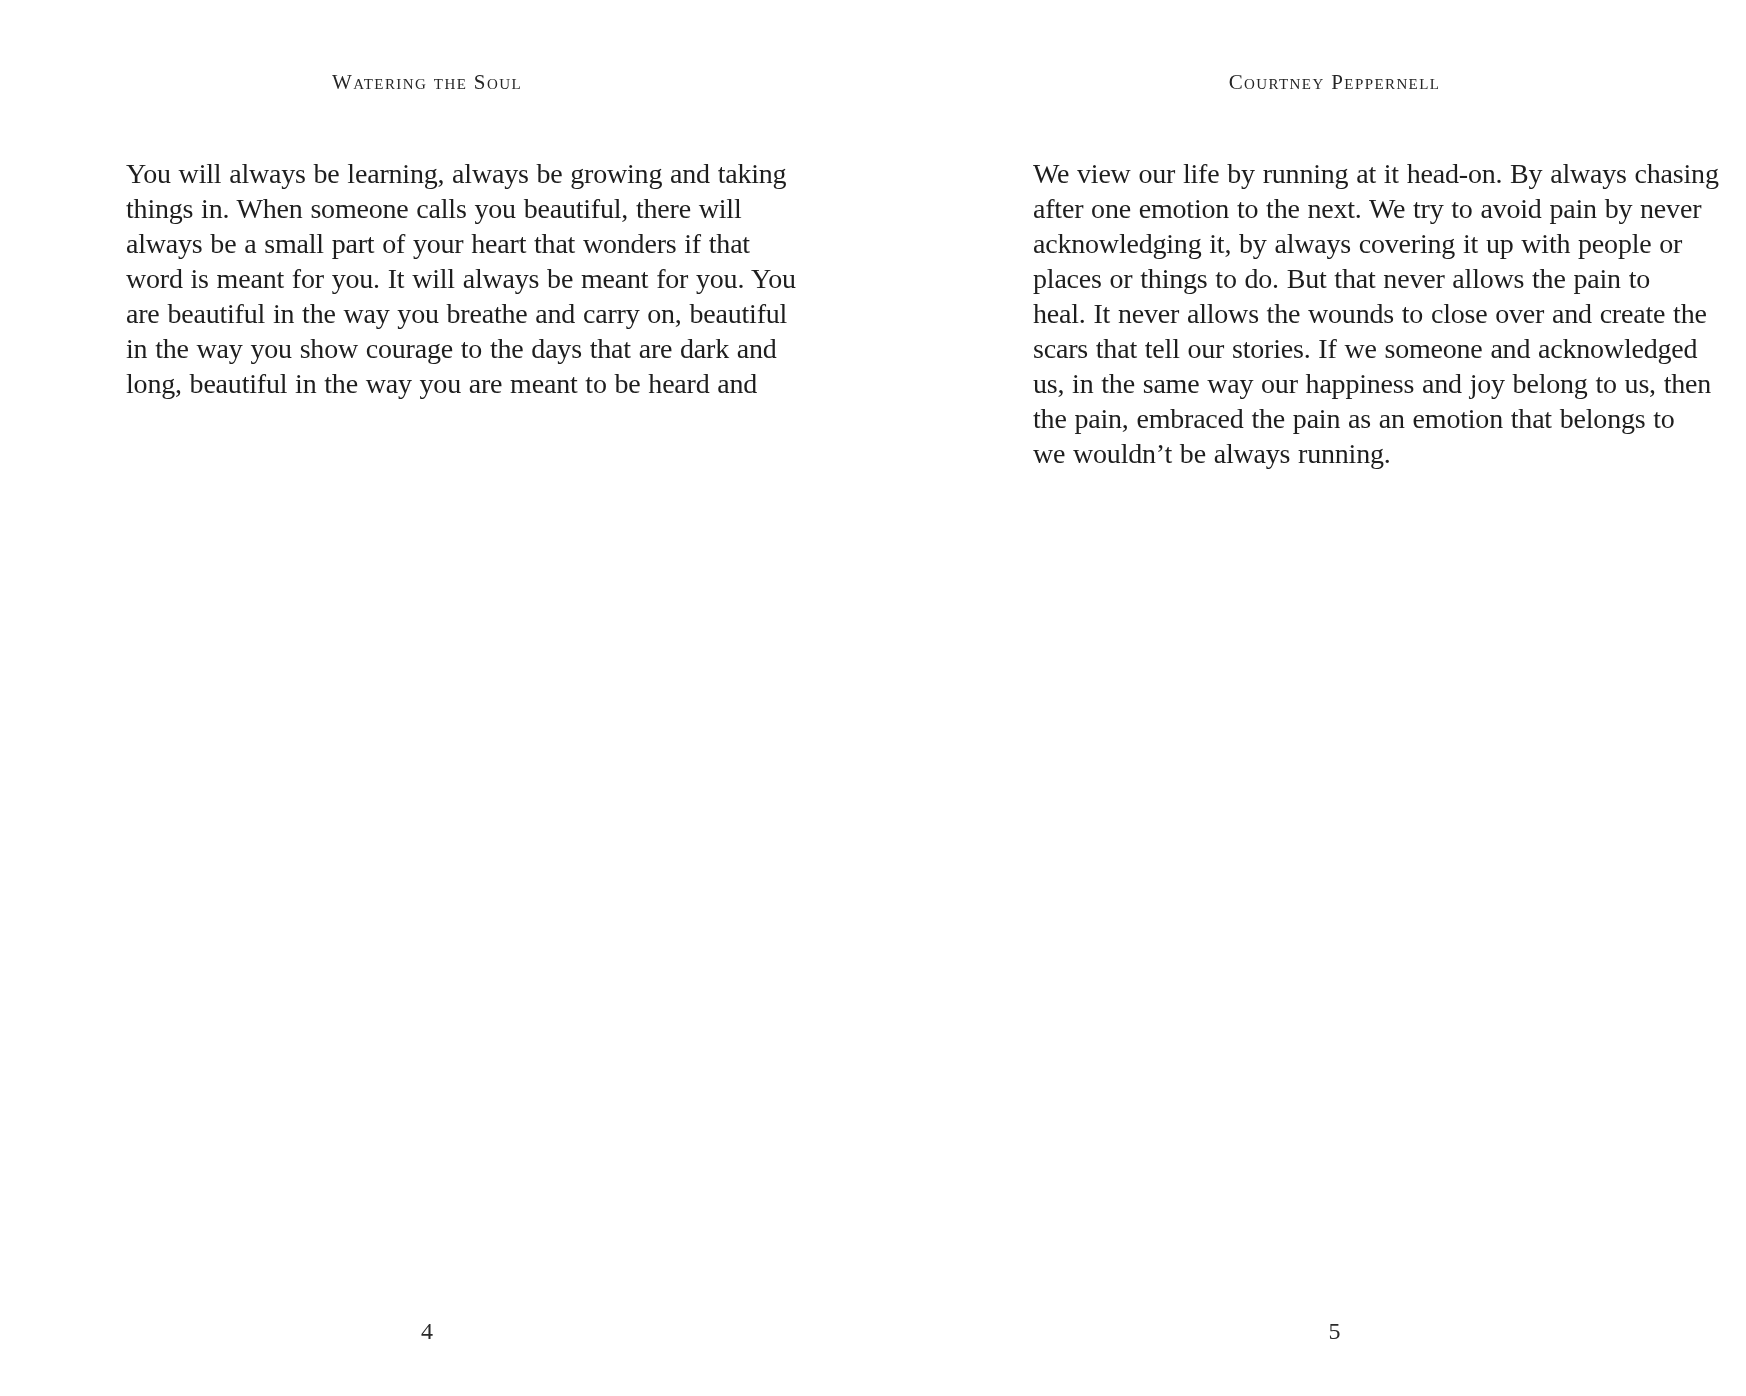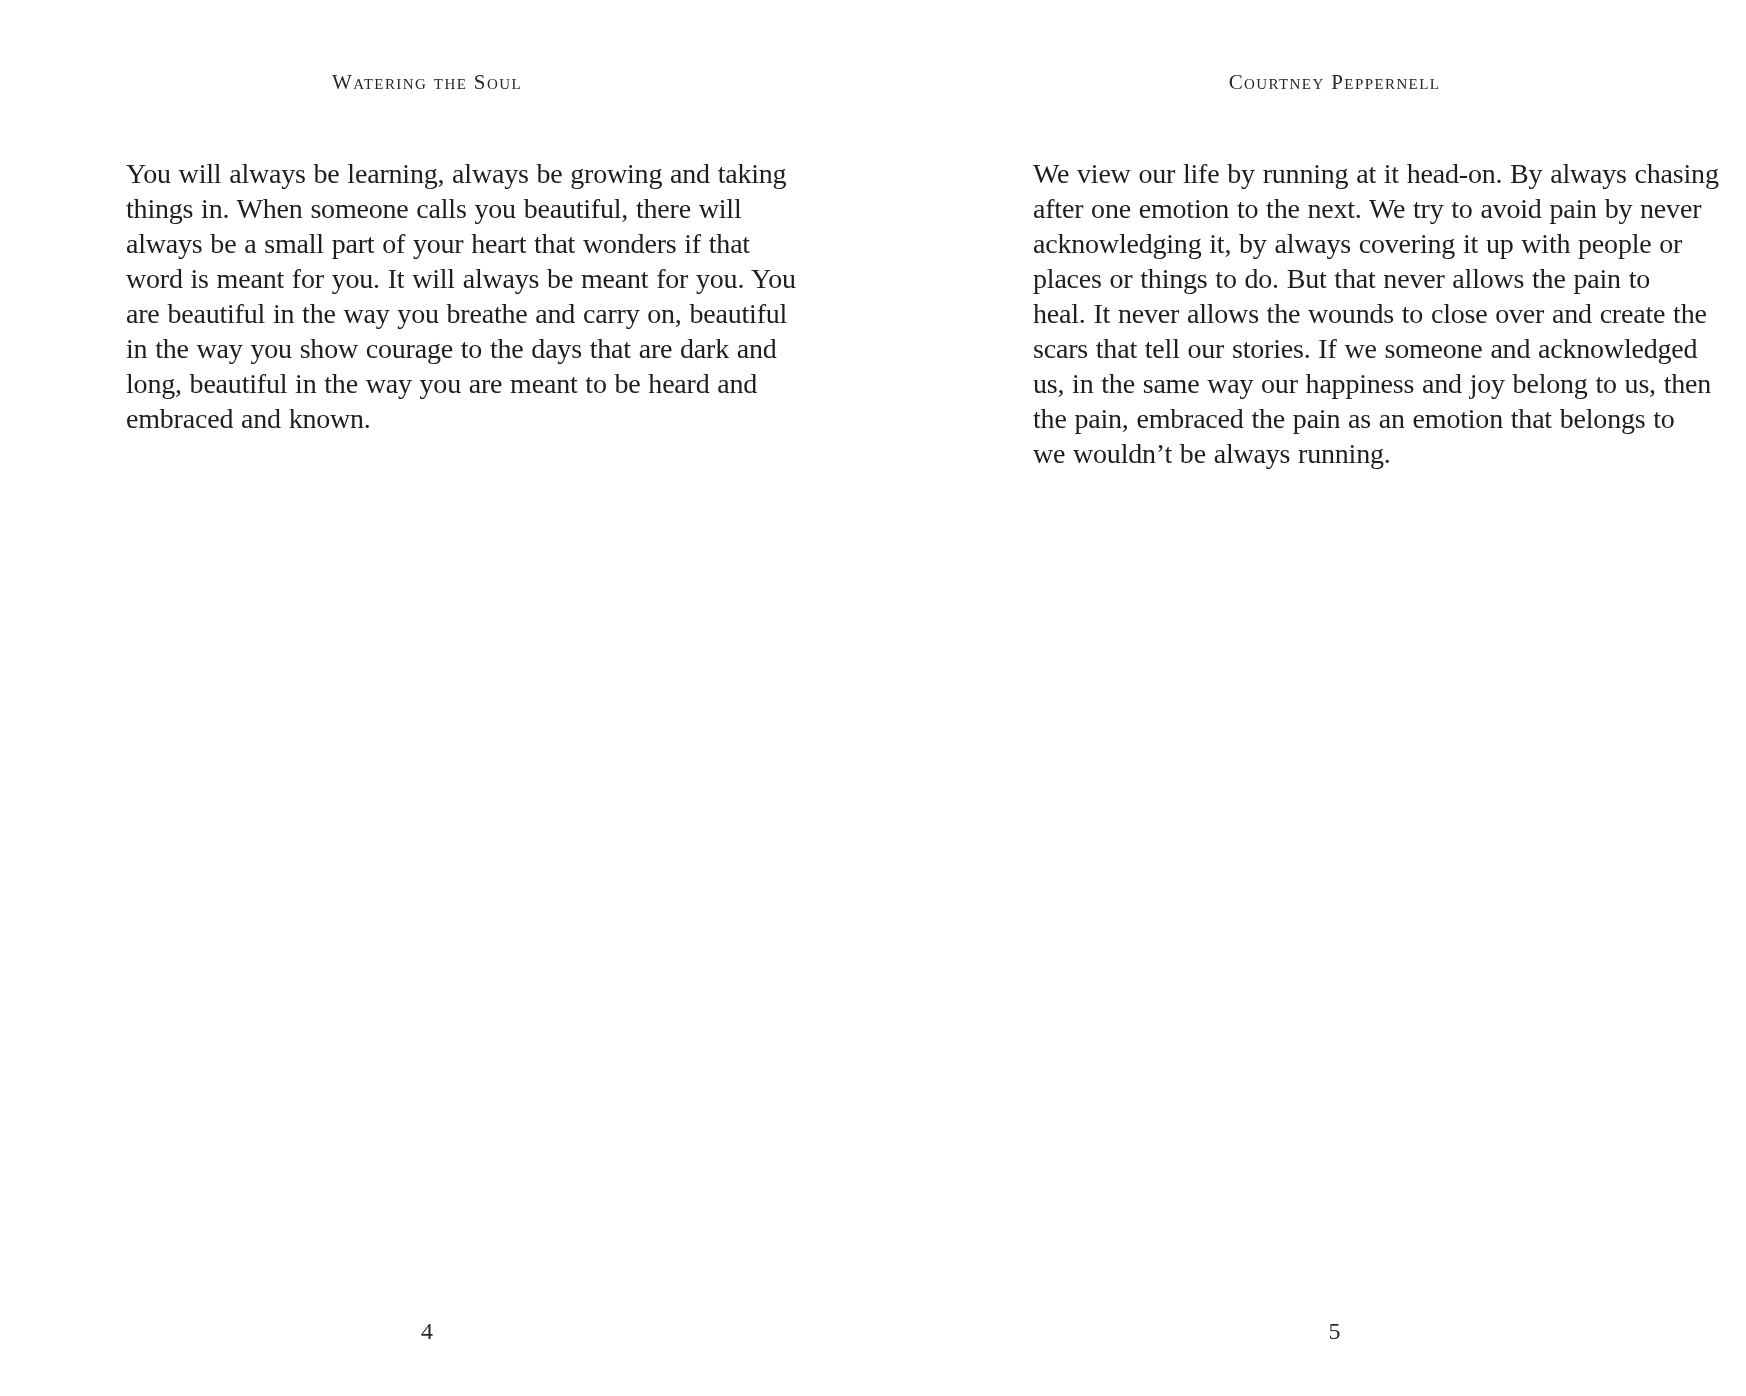--- a/index.html
+++ b/index.html
@@ -73,21 +73,20 @@
   <section class="page left">
     <div class="running-head">Watering the Soul</div>
     <div class="body-text">
         <div class="line">You will always be learning, always be growing and taking</div>
         <div class="line">things in. When someone calls you beautiful, there will</div>
         <div class="line">always be a small part of your heart that wonders if that</div>
         <div class="line">word is meant for you. It will always be meant for you. You</div>
         <div class="line">are beautiful in the way you breathe and carry on, beautiful</div>
         <div class="line">in the way you show courage to the days that are dark and</div>
         <div class="line">long, beautiful in the way you are meant to be heard and</div>
-        <div class="line">embraced and known.</div>
       </div>
     <div class="folio">4</div>
   </section>
 
   <section class="page right">
     <div class="running-head">Courtney Peppernell</div>
     <div class="body-text">
         <div class="line">We view our life by running at it head-on. By always chasing</div>
         <div class="line">after one emotion to the next. We try to avoid pain by never</div>
         <div class="line">acknowledging it, by always covering it up with people or</div>

